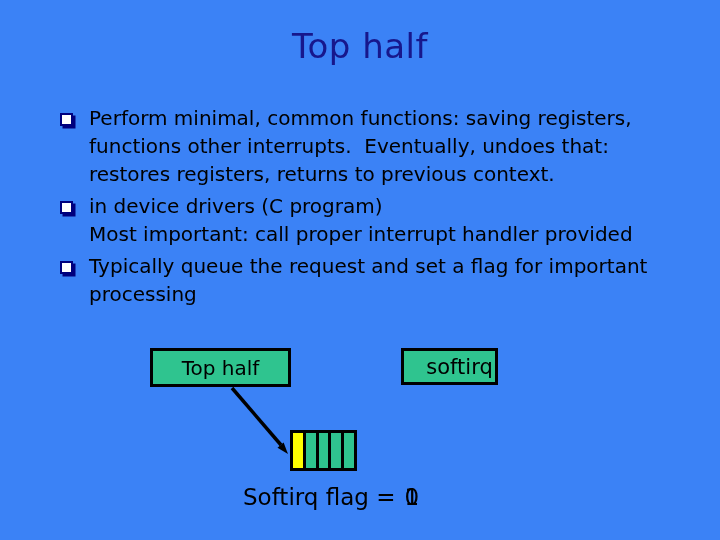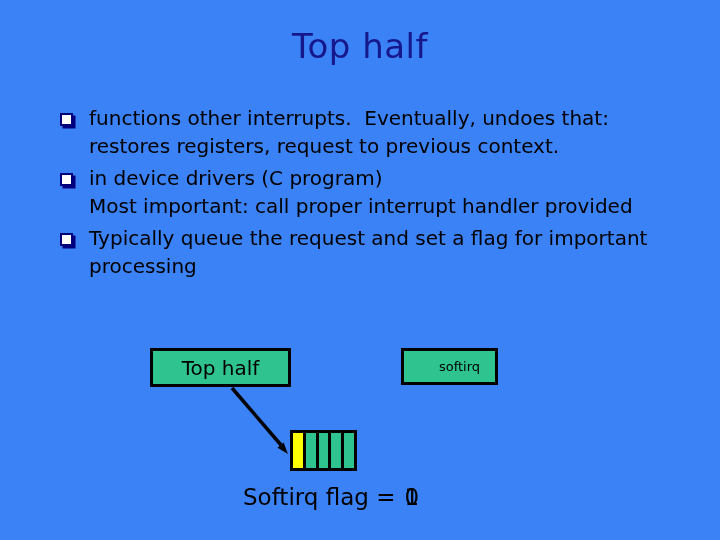--- a/index.html
+++ b/index.html
@@ -40,21 +40,21 @@
   }
   .box {
     position:absolute;
     background:#2FC48F;
     border:3px solid #000000;
     box-sizing:border-box;
     display:flex;align-items:center;justify-content:center;
     font-size:20px;color:#000000;
   }
   .top-half-box {left:150px;top:348px;width:141px;height:39px;}
-  .softirq-box  {left:401px;top:348px;width:97px;height:37px;font-size:13px;padding-left:20px;}
+  .softirq-box  {left:401px;top:348px;width:97px;height:37px;font-size:21px;padding-left:20px;}
   .arrow-svg {position:absolute;left:225px;top:382px;width:70px;height:80px;}
   .flag-array {
     position:absolute;
     left:290px;top:430px;width:67px;height:41px;
     border:3px solid #000000;
     box-sizing:border-box;
     display:flex;
   }
   .cell {flex:1 1 auto;border-right:3px solid #000000;}
   .cell:last-child {border-right:none;}
@@ -75,22 +75,23 @@
 
 <div class="slide">
 
   <div class="title">Top half</div>
 
   <div class="bullets">
 
     <div class="item">
       <span class="bullet-sq"></span>
       <div class="item-text">
+        <div class="line">Perform minimal, common functions: saving registers,</div>
         <div class="line">functions other interrupts.  Eventually, undoes that:</div>
-        <div class="line">restores registers, request to previous context.</div>
+        <div class="line">restores registers, returns to previous context.</div>
       </div>
     </div>
 
     <div class="item">
       <span class="bullet-sq"></span>
       <div class="item-text">
         <div class="line">in device drivers (C program)</div>
         <div class="line">Most important: call proper interrupt handler provided</div>
       </div>
     </div>

